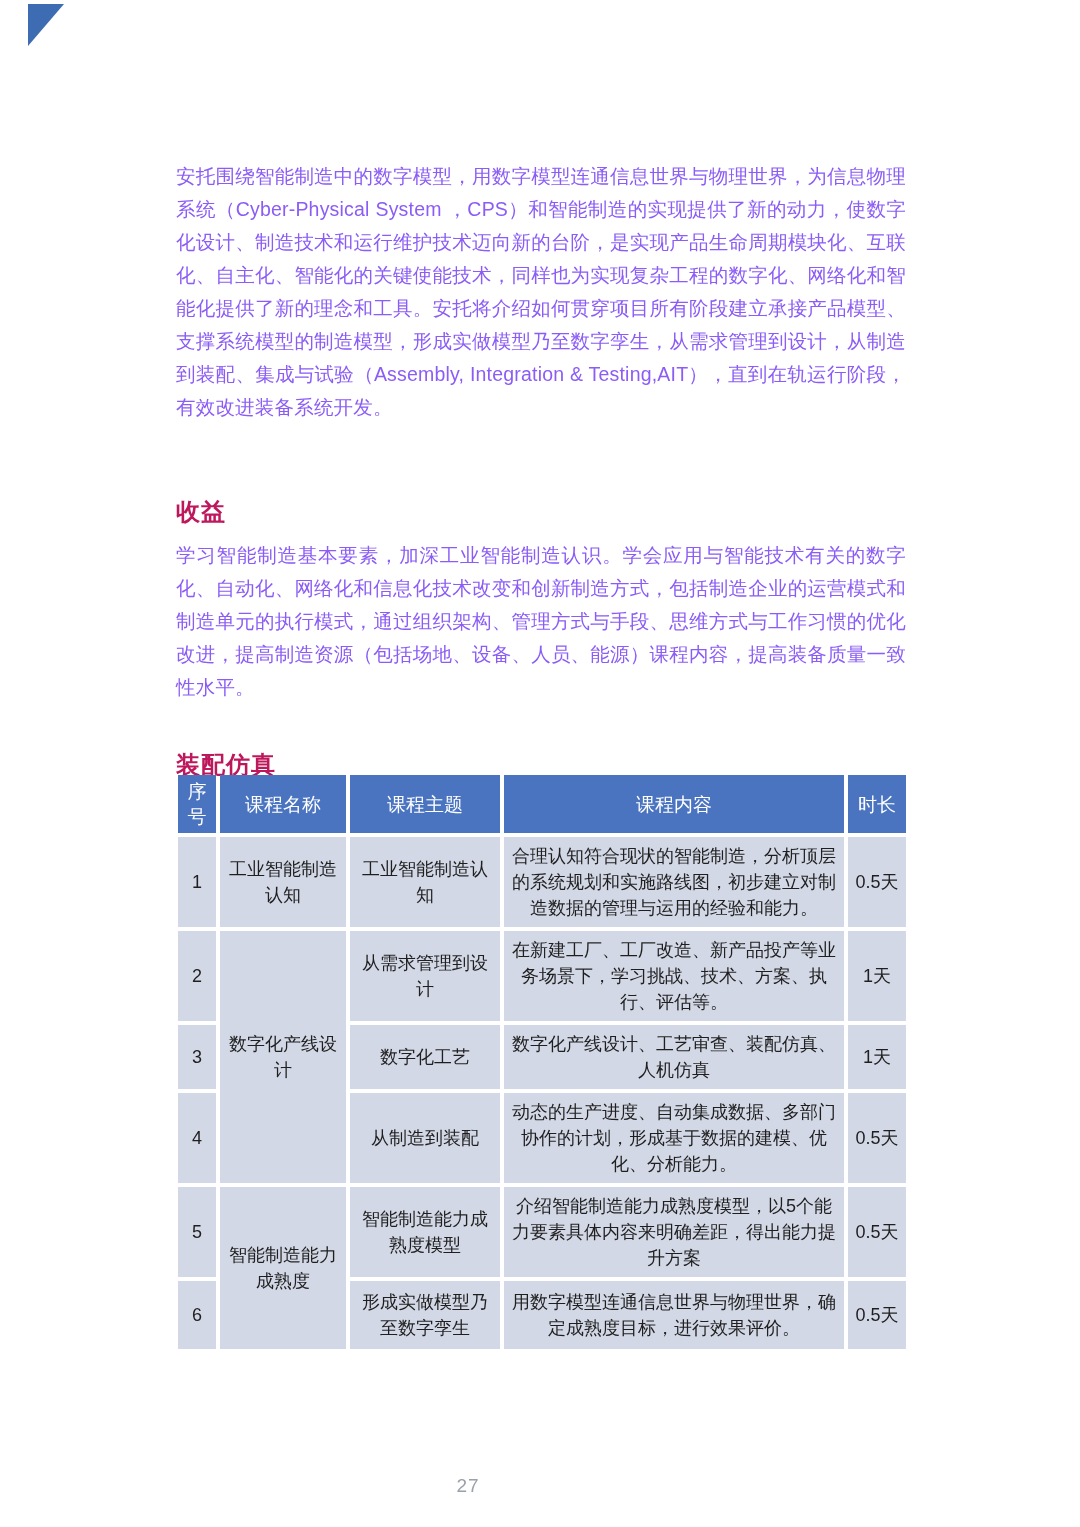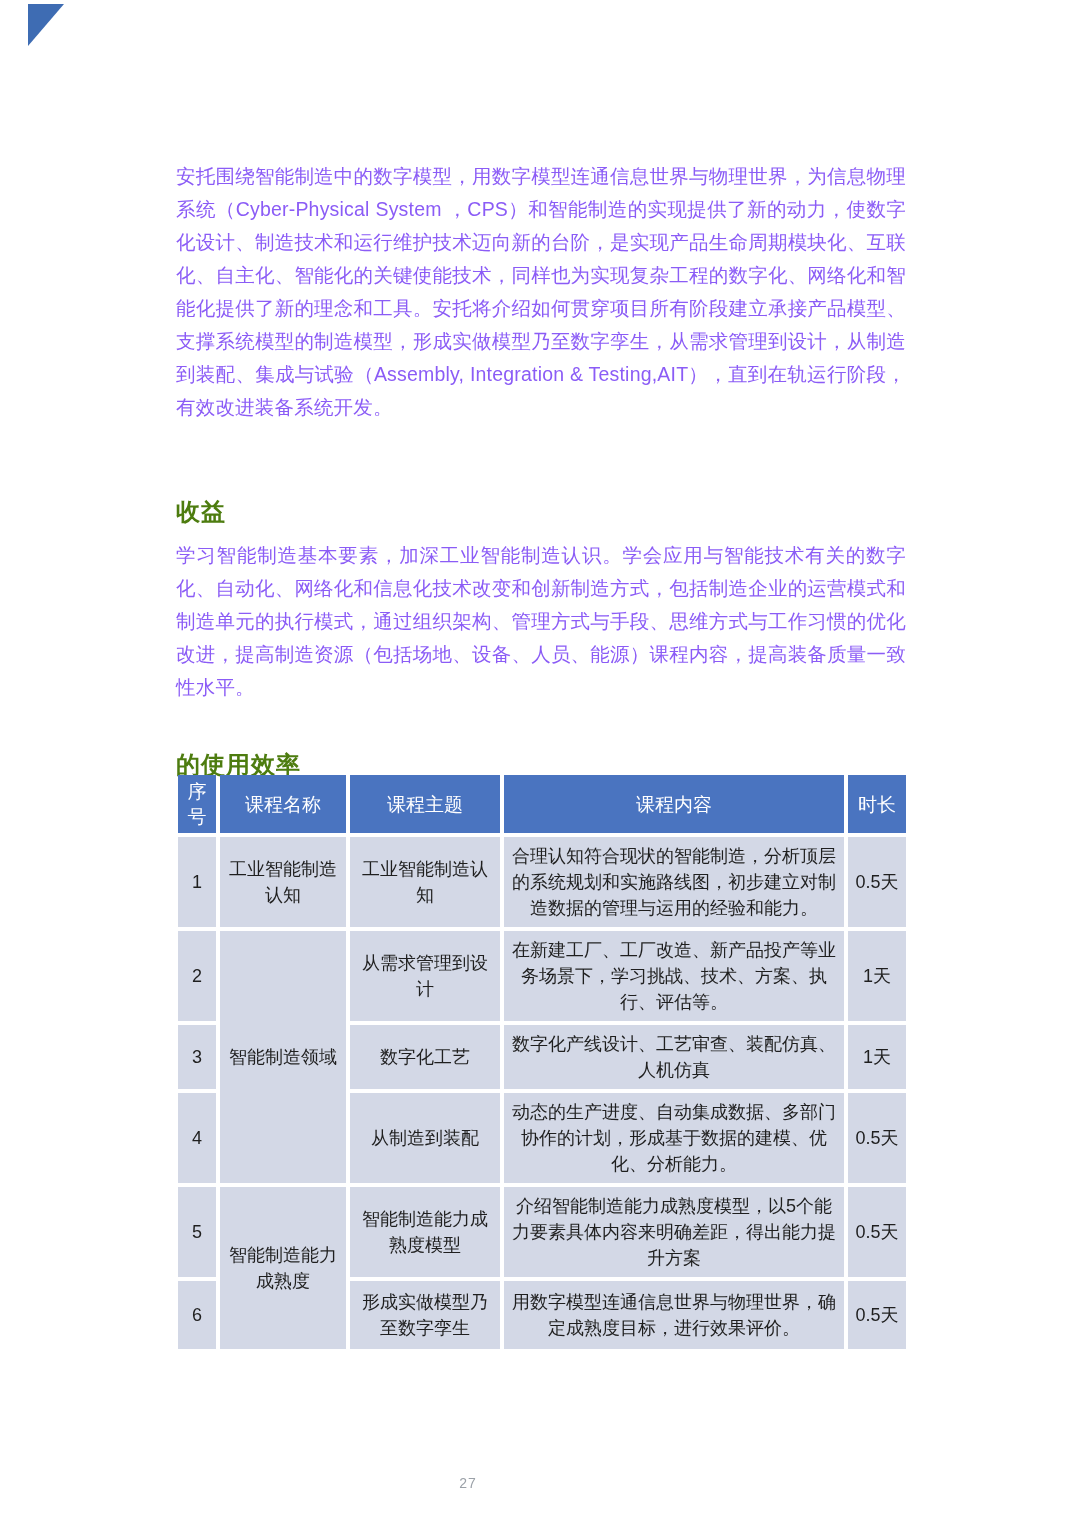--- a/index.html
+++ b/index.html
@@ -37,21 +37,21 @@
     text-align: justify;
     color: #8b5cf6;
     letter-spacing: 0.2px;
   }
   .para-intro { top: 140px; }
   .section-heading {
     position: absolute;
     left: 0;
     font-size: 24px;
     font-weight: bold;
-    color: #4d7c0f;
+    color: #be185d;
     letter-spacing: 1px;
   }
   .heading-benefits { top: 476px; }
   .para-benefits { top: 519px; }
   .heading-schedule { top: 729px; }
 
   table.schedule {
     position: absolute;
     left: -2px;
     top: 771px;
@@ -86,40 +86,40 @@
   tr.r4 { height: 72px; }
   tr.r5 { height: 62px; }
   tr.r6 { height: 68px; }
 
   .page-footer {
     position: absolute;
     left: 0;
     top: 1475px;
     width: 936px;
     text-align: center;
-    font-size: 14px;
+    font-size: 19px;
     color: #9ba1a8;
     letter-spacing: 1px;
   }
 </style>
 </head>
 <body>
 
 <svg class="corner-deco" viewBox="0 0 40 44" xmlns="http://www.w3.org/2000/svg">
   <polygon points="2,0 38,0 2,42" fill="#3e6cb3"></polygon>
 </svg>
 
 <div class="content">
 
   <p class="para para-intro">安托围绕智能制造中的数字模型，用数字模型连通信息世界与物理世界，为信息物理系统（Cyber-Physical System ，CPS）和智能制造的实现提供了新的动力，使数字化设计、制造技术和运行维护技术迈向新的台阶，是实现产品生命周期模块化、互联化、自主化、智能化的关键使能技术，同样也为实现复杂工程的数字化、网络化和智能化提供了新的理念和工具。安托将介绍如何贯穿项目所有阶段建立承接产品模型、支撑系统模型的制造模型，形成实做模型乃至数字孪生，从需求管理到设计，从制造到装配、集成与试验（Assembly, Integration &amp; Testing,AIT），直到在轨运行阶段，有效改进装备系统开发。</p>
 
   <h2 class="section-heading heading-benefits">收益</h2>
   <p class="para para-benefits">学习智能制造基本要素，加深工业智能制造认识。学会应用与智能技术有关的数字化、自动化、网络化和信息化技术改变和创新制造方式，包括制造企业的运营模式和制造单元的执行模式，通过组织架构、管理方式与手段、思维方式与工作习惯的优化改进，提高制造资源（包括场地、设备、人员、能源）课程内容，提高装备质量一致性水平。</p>
 
-  <h2 class="section-heading heading-schedule">的使用效率</h2>
+  <h2 class="section-heading heading-schedule">装配仿真</h2>
 
   <table class="schedule">
     <colgroup>
       <col style="width:38px">
       <col style="width:126px">
       <col style="width:150px">
       <col style="width:340px">
       <col style="width:58px">
     </colgroup>
     <thead>
@@ -134,21 +134,21 @@
     <tbody>
       <tr class="r1">
         <td>1</td>
         <td>工业智能制造认知</td>
         <td>工业智能制造认知</td>
         <td>合理认知符合现状的智能制造，分析顶层的系统规划和实施路线图，初步建立对制造数据的管理与运用的经验和能力。</td>
         <td>0.5天</td>
       </tr>
       <tr class="r2">
         <td>2</td>
-        <td rowspan="3">智能制造领域</td>
+        <td rowspan="3">数字化产线设计</td>
         <td>从需求管理到设计</td>
         <td>在新建工厂、工厂改造、新产品投产等业务场景下，学习挑战、技术、方案、执行、评估等。</td>
         <td>1天</td>
       </tr>
       <tr class="r3">
         <td>3</td>
         <td>数字化工艺</td>
         <td>数字化产线设计、工艺审查、装配仿真、人机仿真</td>
         <td>1天</td>
       </tr>

